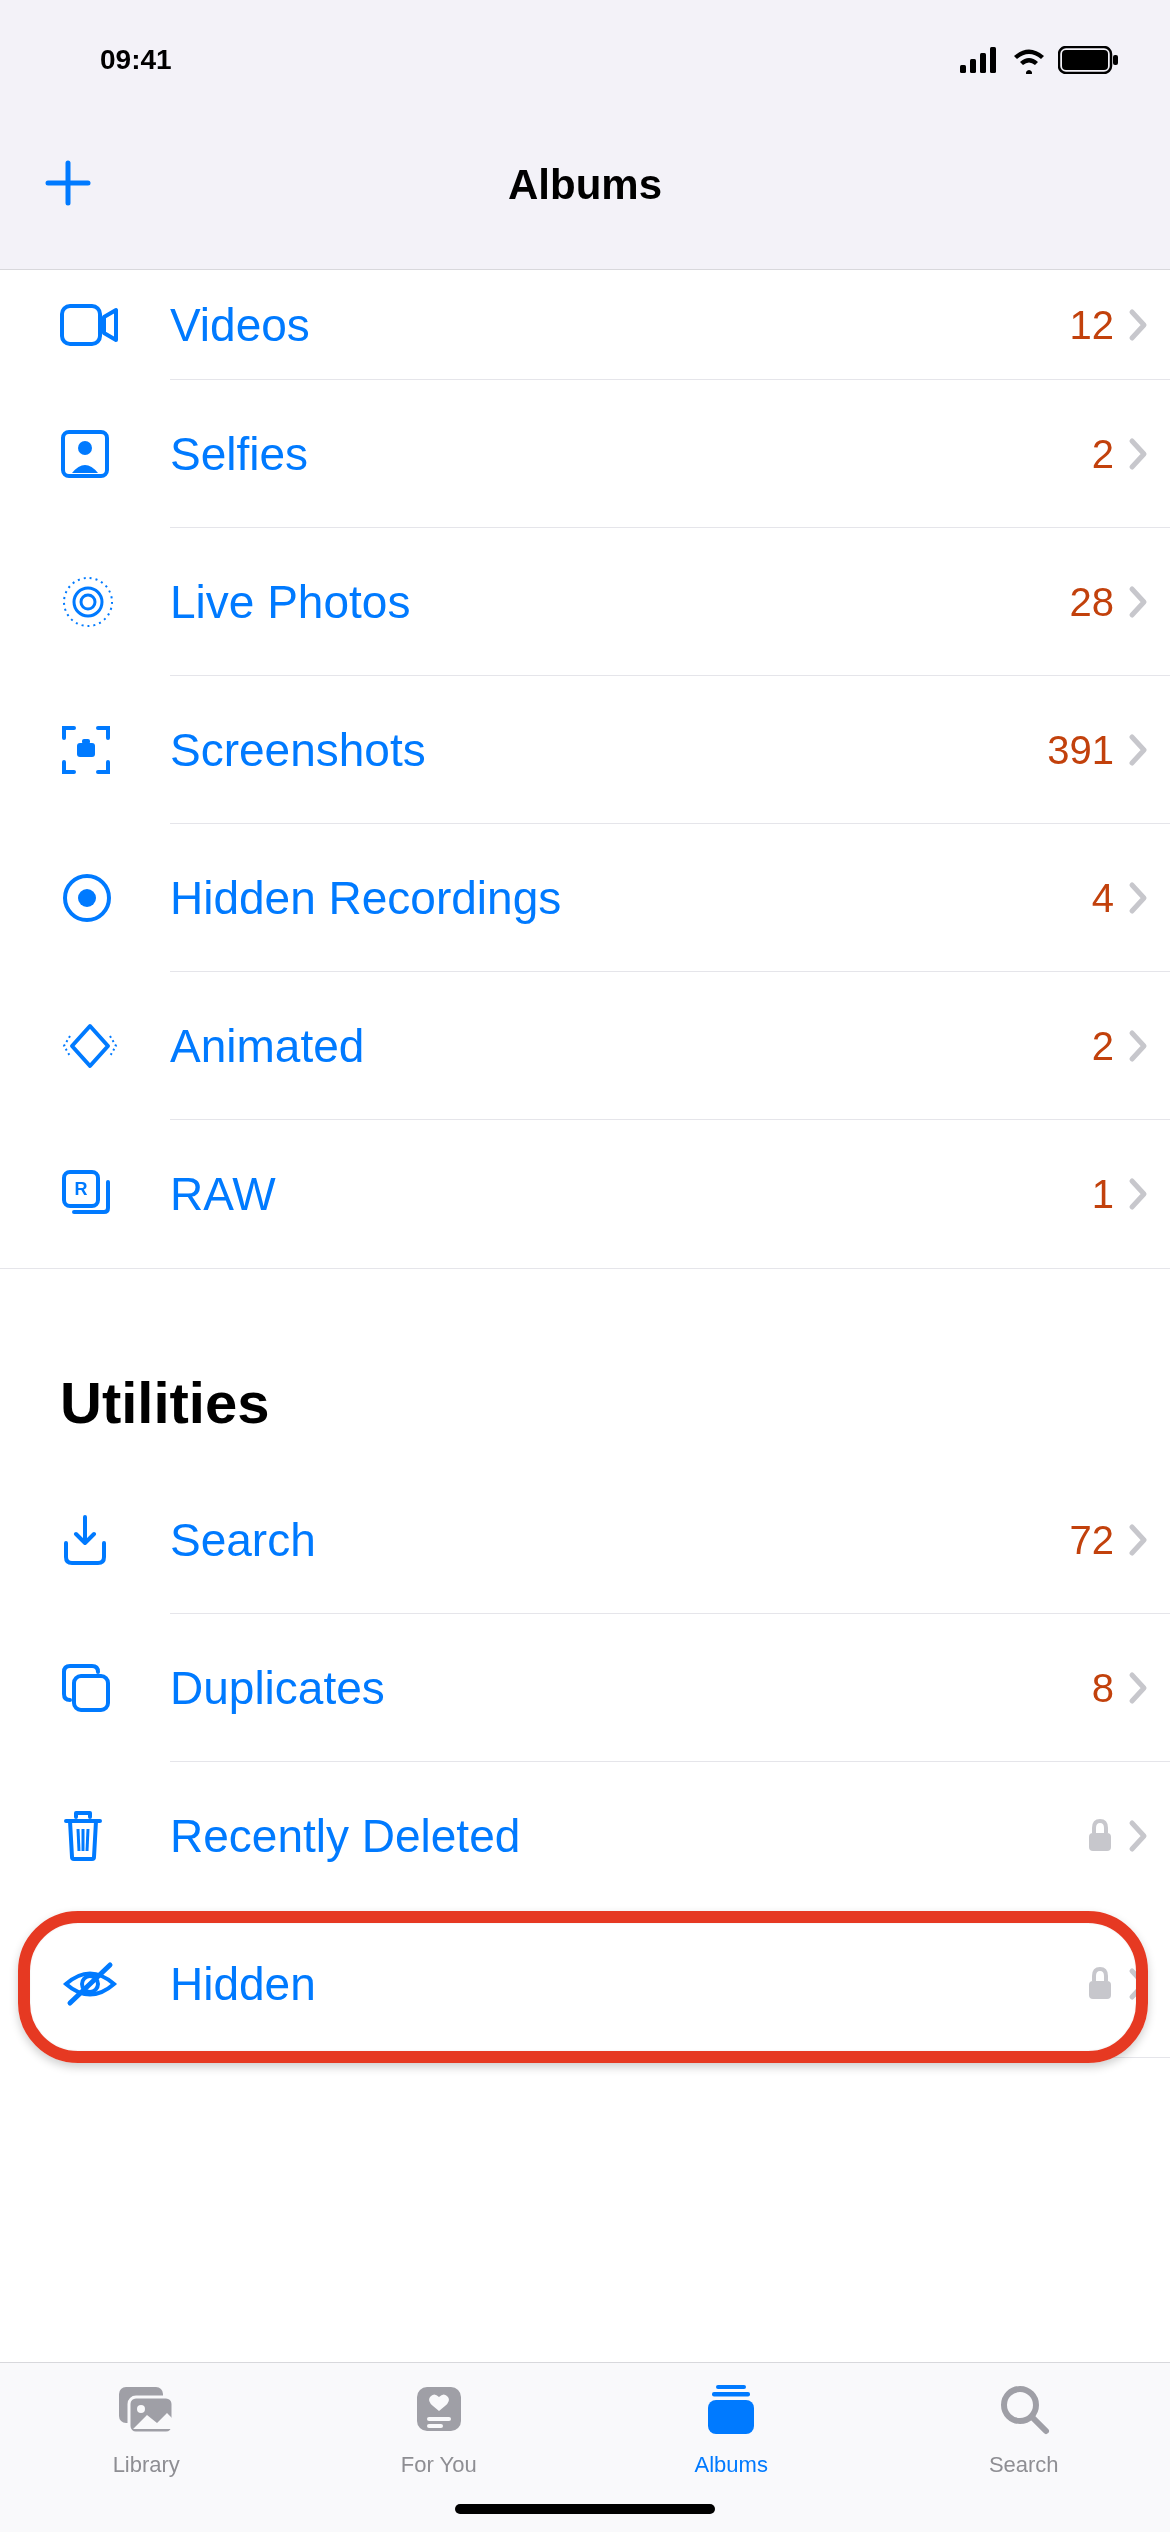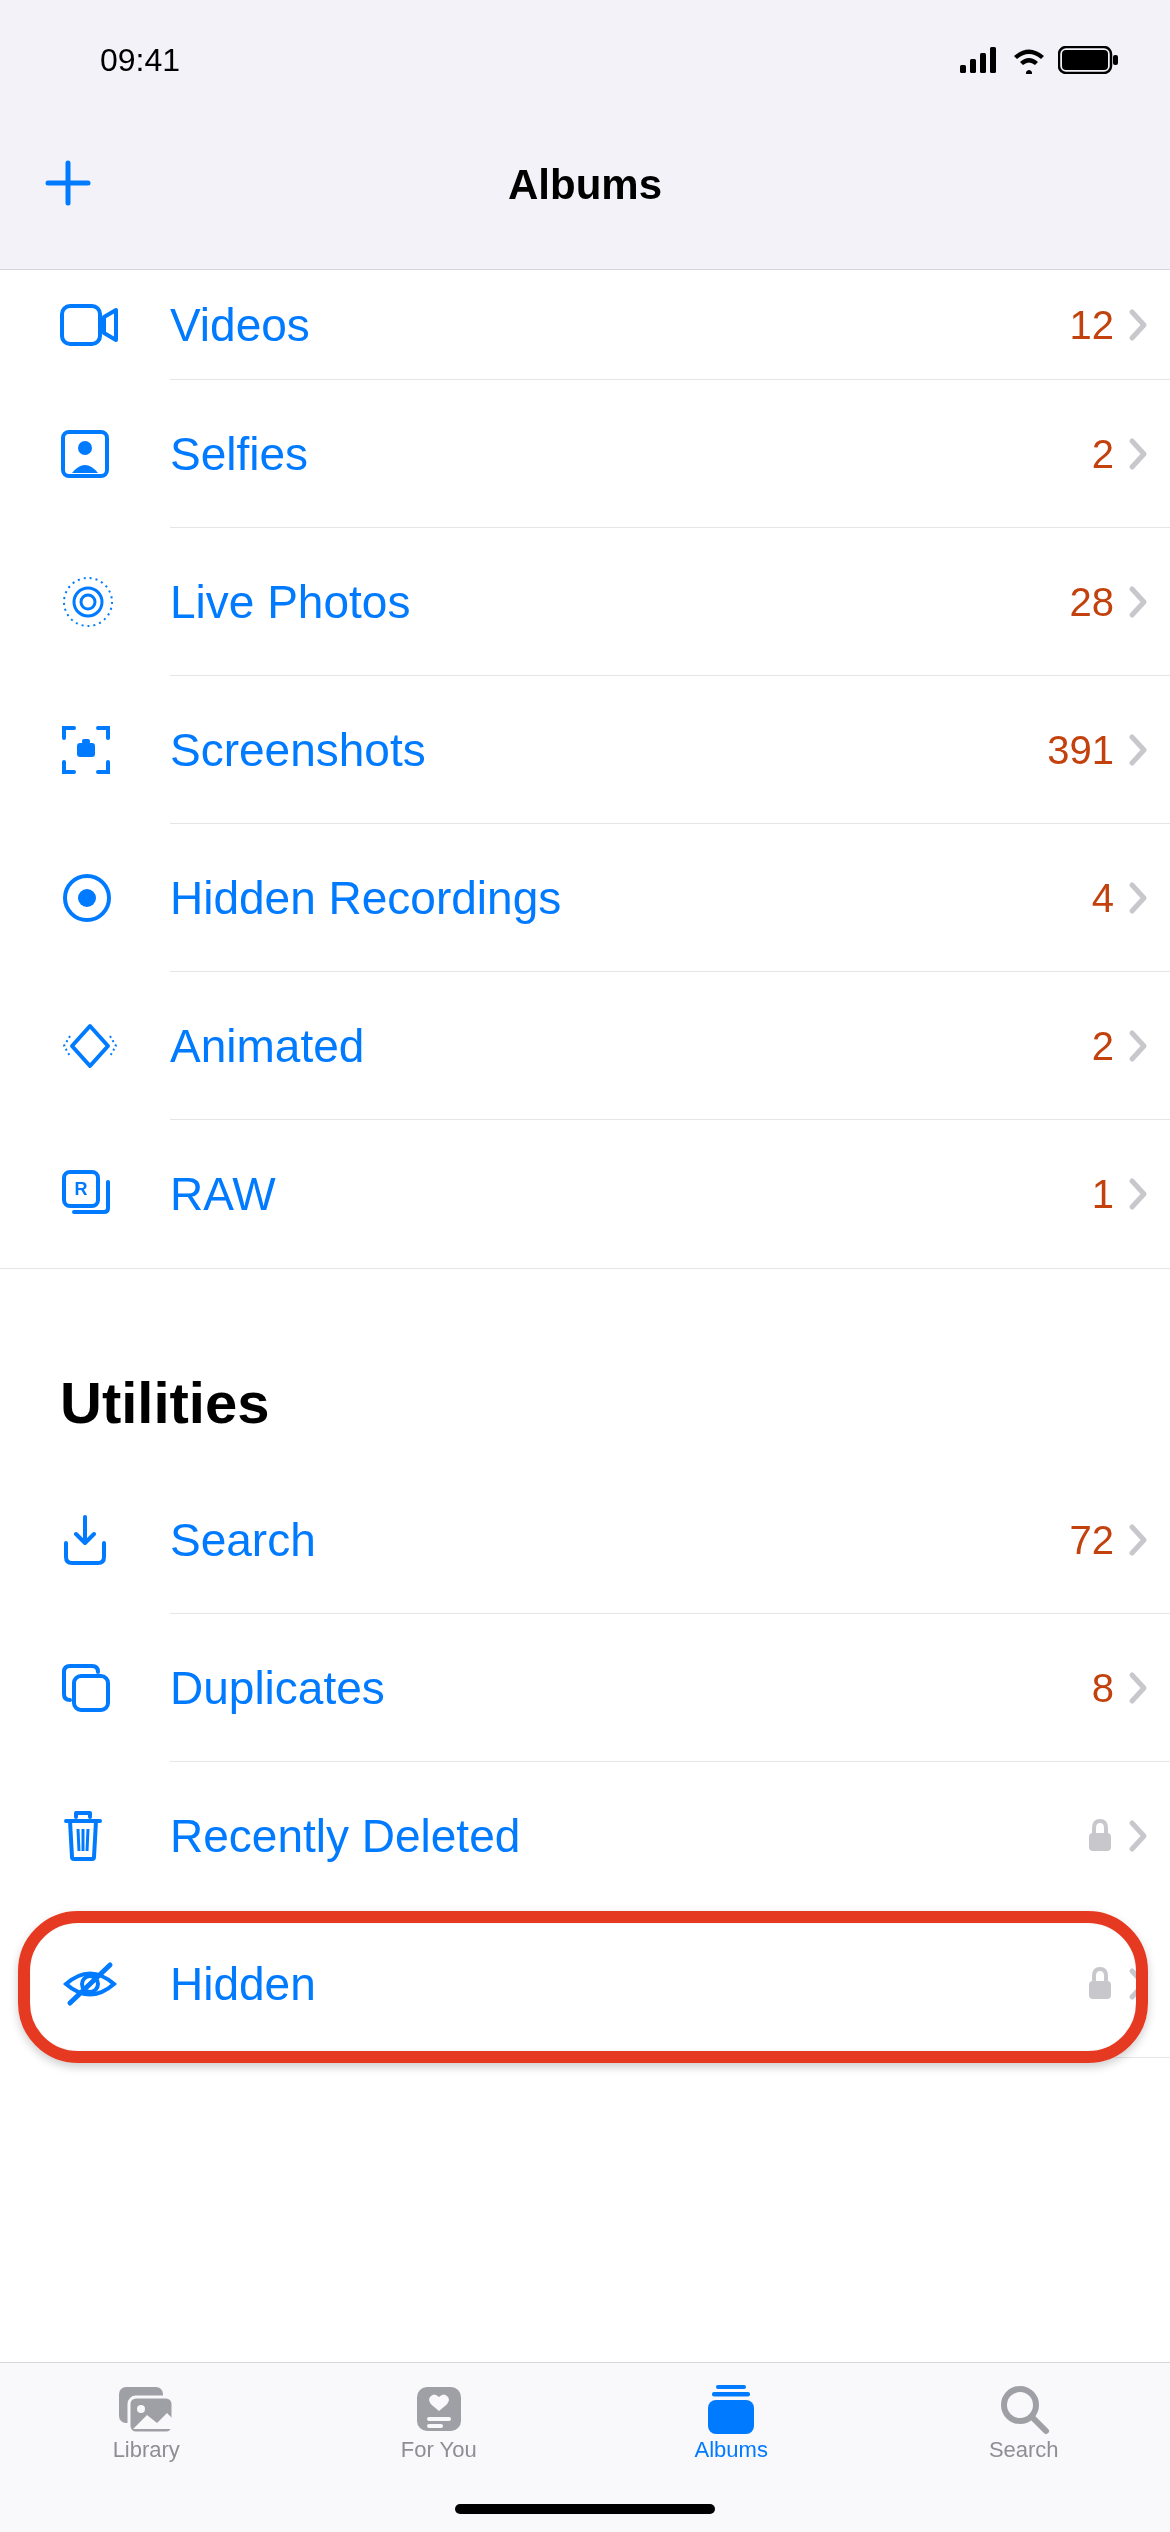--- a/index.html
+++ b/index.html
@@ -12,21 +12,21 @@
   overflow: hidden;
 }
 .status-bar {
   height: 100px;
   display: flex;
   justify-content: space-between;
   align-items: center;
   padding: 20px 50px 0 100px;
   background: #f3f2f8;
 }
-.status-time { font-size: 32px; font-weight: 400; }
+.status-time { font-size: 28px; font-weight: 700; }
 .status-icons { display: flex; align-items: center; gap: 10px; }
 .nav-bar {
   height: 170px;
   background: #f3f2f8;
   display: flex;
   align-items: center;
   justify-content: center;
   position: relative;
   border-bottom: 1px solid #d8d8dc;
 }
@@ -101,21 +101,21 @@
   border-top: 1px solid #d8d8dc;
   display: flex;
   justify-content: space-around;
   align-items: flex-start;
   padding-top: 18px;
 }
 .tab {
   display: flex;
   flex-direction: column;
   align-items: center;
-  gap: 0;
+  gap: 15px;
   flex: 1;
 }
 .tab-icon { height: 56px; display: flex; align-items: center; justify-content: center; }
 .tab-label { font-size: 22px; color: #8e8e93; }
 .tab.active .tab-label { color: #007aff; }
 .home-indicator {
   position: absolute;
   bottom: 18px;
   left: 50%;
   transform: translateX(-50%);

